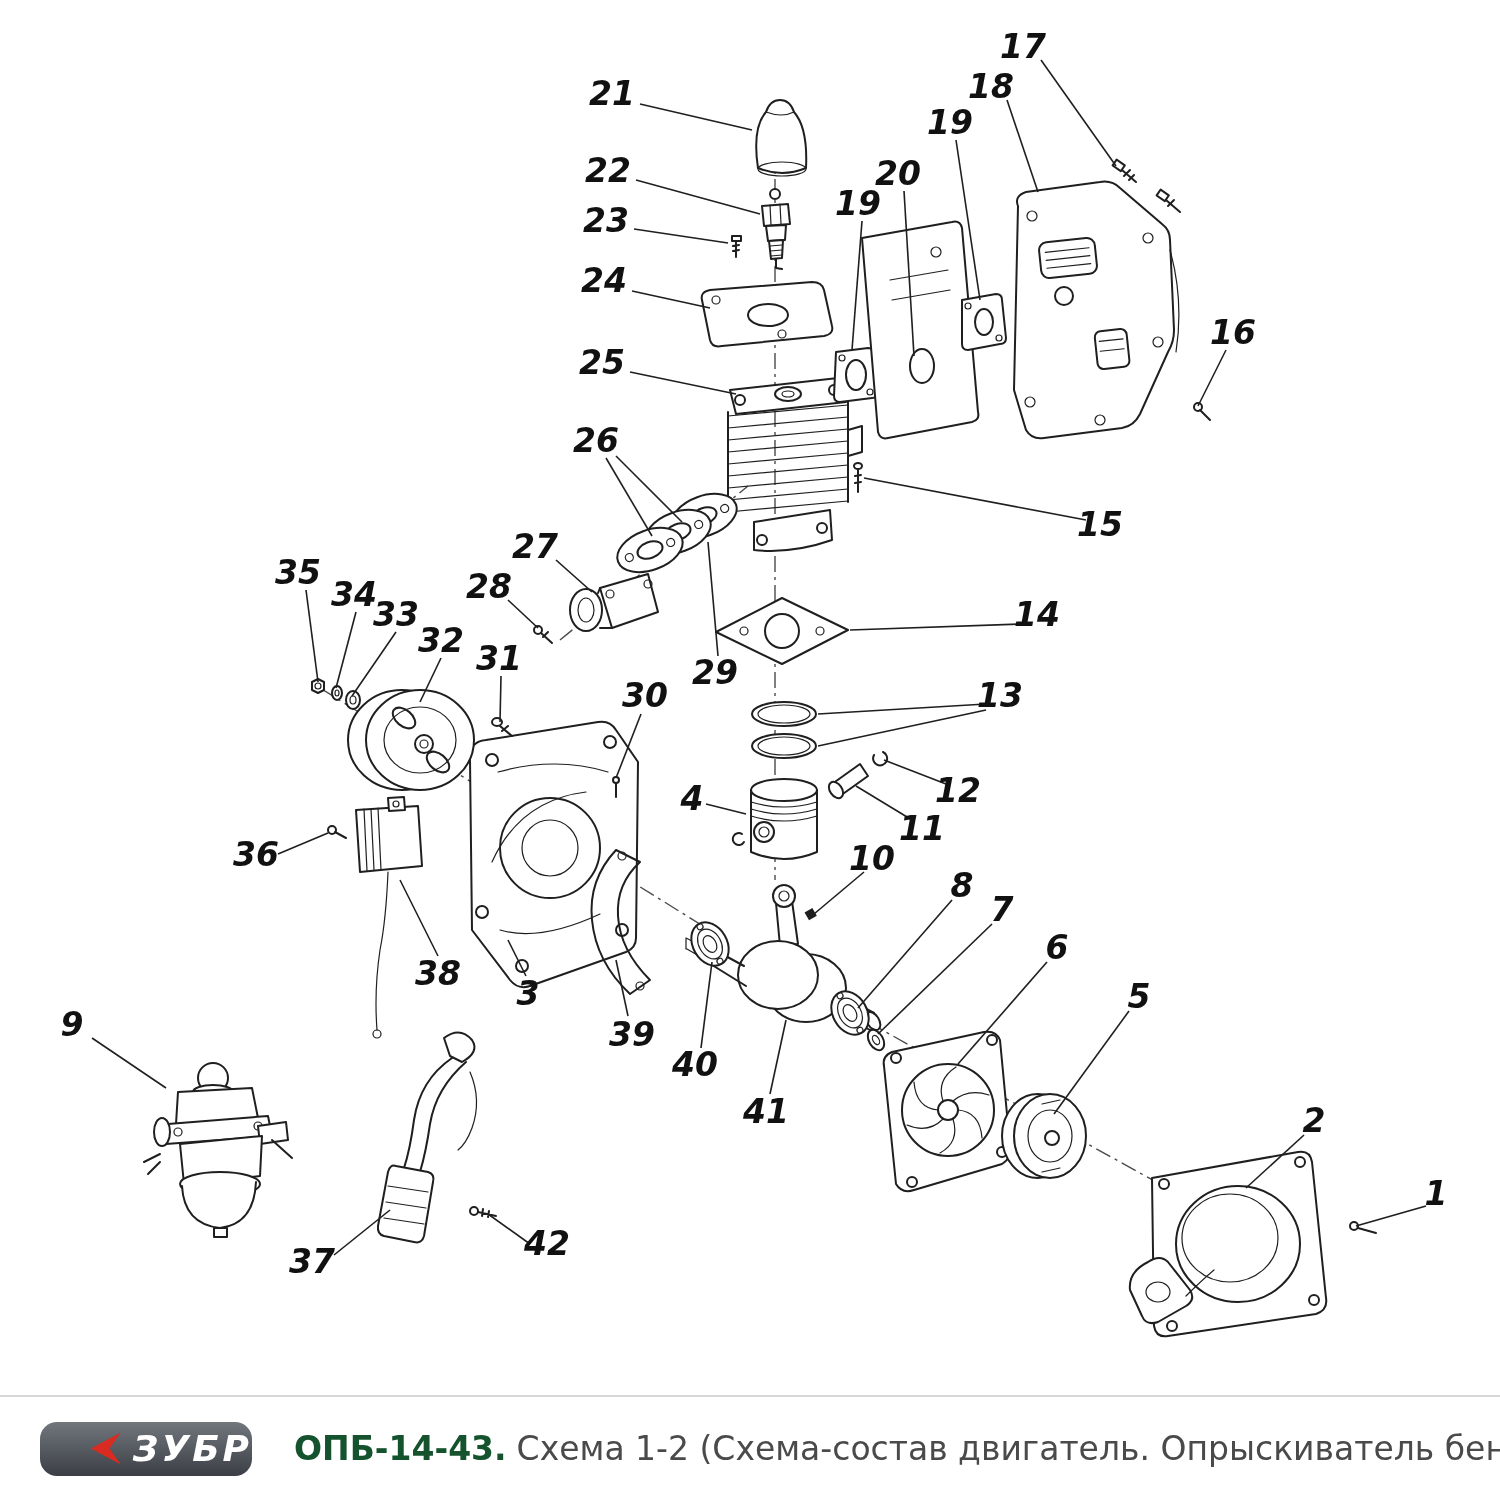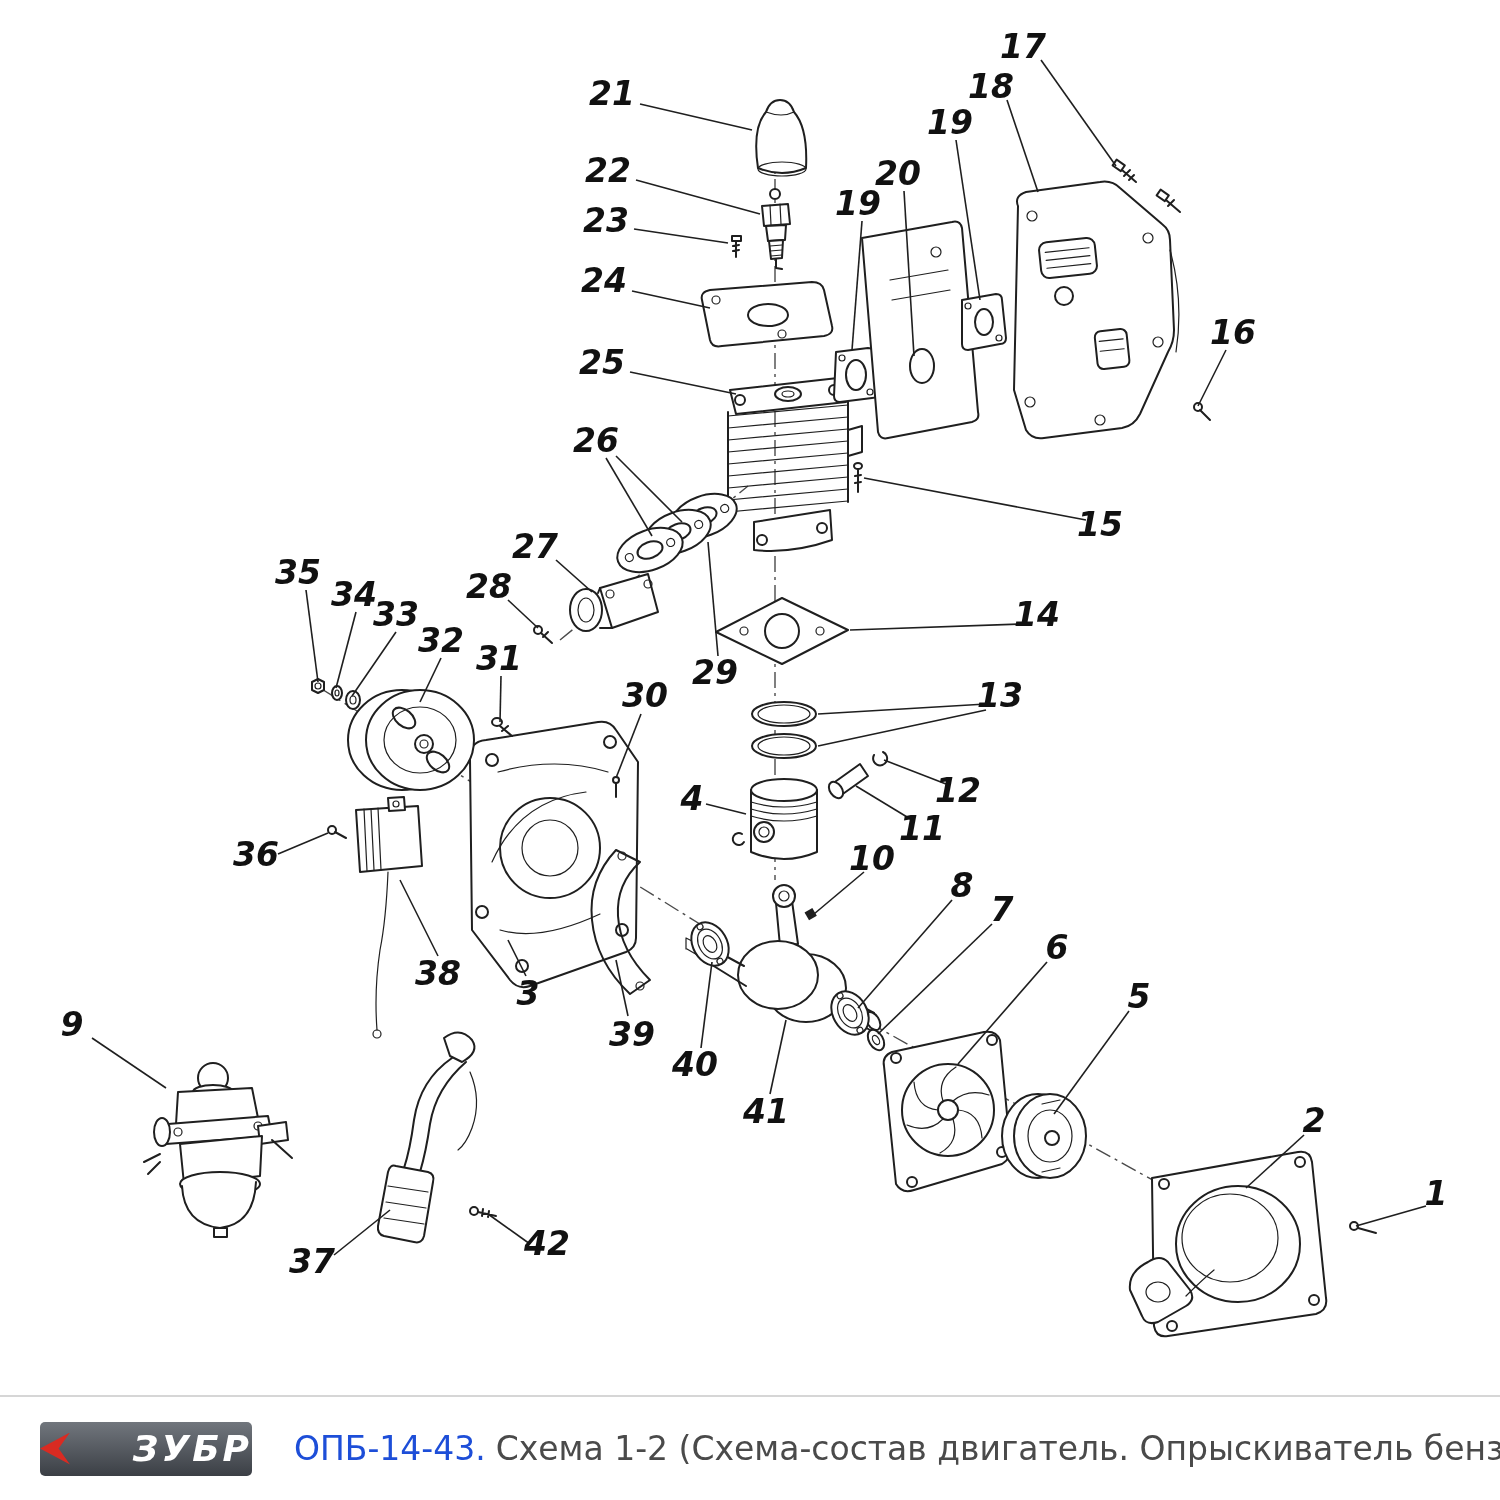--- a/index.html
+++ b/index.html
@@ -9,27 +9,27 @@
   .wh{fill:#ffffff;stroke:#1f1f1f;stroke-width:2;stroke-linejoin:round;stroke-linecap:round;}
   .ln{fill:none;stroke:#1f1f1f;stroke-width:2;stroke-linejoin:round;stroke-linecap:round;}
   .thin{stroke-width:1.2;}
   .dark{fill:#1f1f1f;stroke:none;}
   .axis{fill:none;stroke:#4a4a4a;stroke-width:1.4;stroke-dasharray:16 5 3 5;}
   .leader{stroke:#1f1f1f;stroke-width:1.6;}
   .part-label{font-family:"DejaVu Sans",sans-serif;font-style:italic;font-weight:600;
               font-size:33px;fill:#111;text-anchor:middle;dominant-baseline:middle;}
   footer{position:absolute;left:0;bottom:0;width:1500px;height:105px;border-top:2px solid #d6d6d6;
          display:flex;align-items:center;box-sizing:border-box;padding-left:40px;background:#fff;}
-  .logo{width:212px;height:54px;border-radius:5px;background:linear-gradient(#71767d,#3b3f45);
-        display:flex;align-items:center;justify-content:space-between;gap:12px;flex:0 0 auto;}
+  .logo{width:212px;height:54px;border-radius:17px;background:linear-gradient(#71767d,#3b3f45);
+        display:flex;align-items:center;justify-content:flex-end;gap:12px;flex:0 0 auto;}
   .logo-mark{width:30px;height:32px;background:#d92b22;
              clip-path:polygon(0 50%,100% 0,62% 50%,100% 100%);}
   .logo-text{color:#fff;font-weight:bold;font-size:36px;letter-spacing:3px;font-style:italic;}
   .caption{margin-left:42px;font-size:33px;color:#4a4a4a;white-space:nowrap;}
-  .caption .model{font-weight:normal;color:#1d4ed8;margin-right:10px;}
+  .caption .model{font-weight:bold;color:#14532d;margin-right:10px;}
 </style>
 </head>
 <body>
 
 <div class="page">
 
 <svg id="diagram" width="1500" height="1395" viewBox="0 0 1500 1395">
 
   <g>
     <path class="axis" d="M775,150 L775,880"></path>

